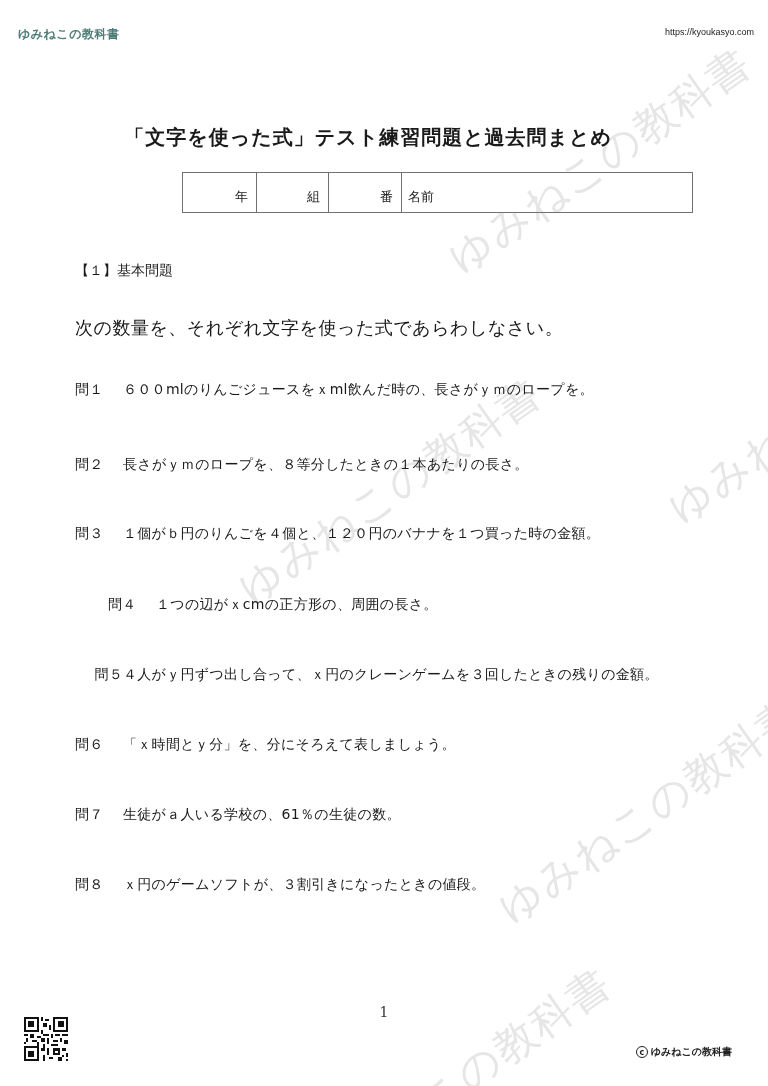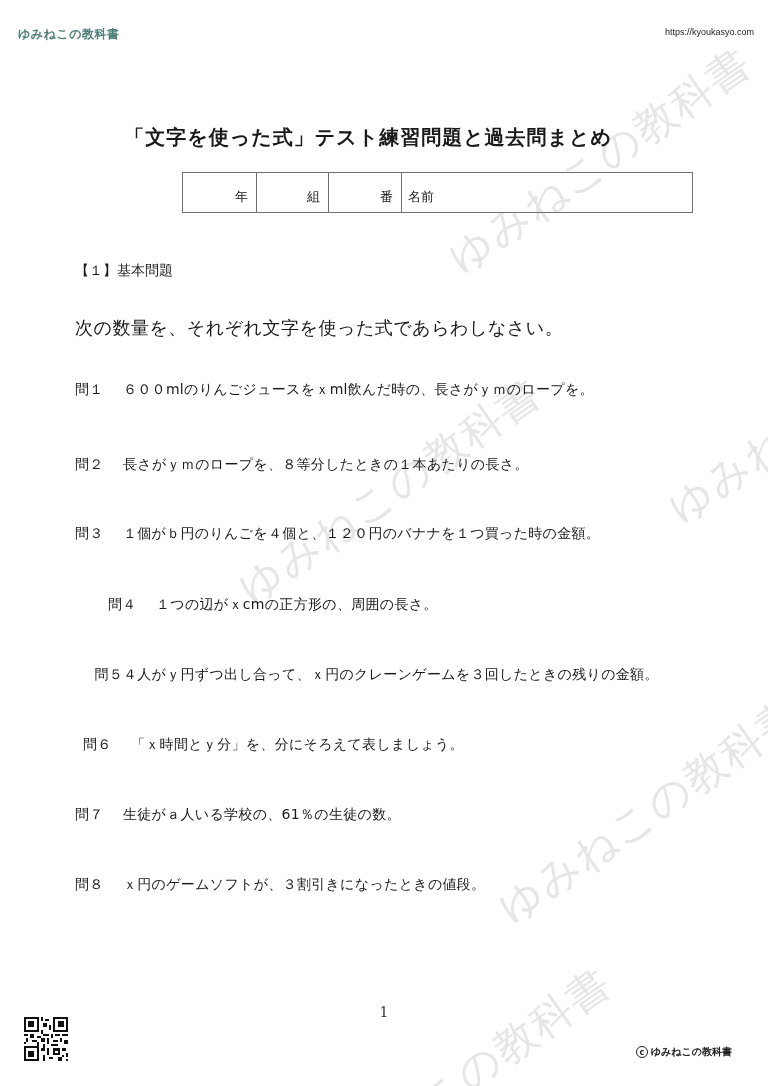--- a/index.html
+++ b/index.html
@@ -87,21 +87,21 @@
 </div>
 <div class="abs question" style="top:525px;">
   <span class="qlabel">問３</span><span>１個がｂ円のりんごを４個と、１２０円のバナナを１つ買った時の金額。</span>
 </div>
 <div class="abs question" style="top:596px;padding-left:33px;">
   <span class="qlabel">問４</span><span>１つの辺がｘcmの正方形の、周囲の長さ。</span>
 </div>
 <div class="abs question" style="top:666px;text-align:right;">
   <span class="qlabel">問５</span><span>４人がｙ円ずつ出し合って、ｘ円のクレーンゲームを３回したときの残りの金額。</span>
 </div>
-<div class="abs question" style="top:736px;margin-left:8px;">
+<div class="abs question" style="top:736px;">
   <span class="qlabel">問６</span><span>「ｘ時間とｙ分」を、分にそろえて表しましょう。</span>
 </div>
 <div class="abs question" style="top:806px;">
   <span class="qlabel">問７</span><span>生徒がａ人いる学校の、61％の生徒の数。</span>
 </div>
 <div class="abs question" style="top:876px;">
   <span class="qlabel">問８</span><span>ｘ円のゲームソフトが、３割引きになったときの値段。</span>
 </div>
 
 <div class="abs page-num">1</div>

